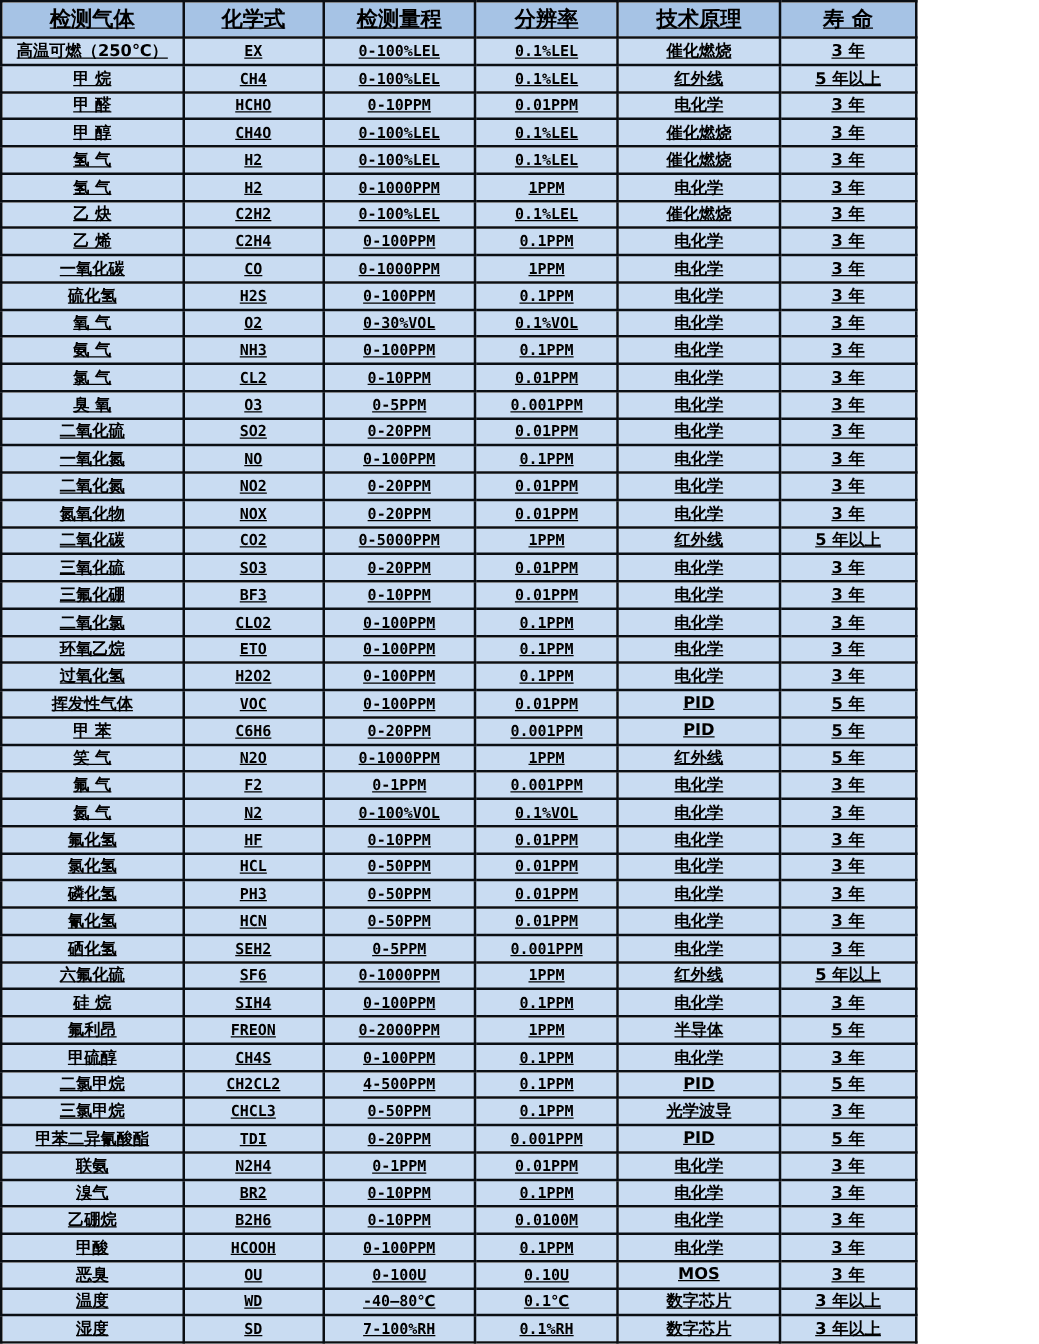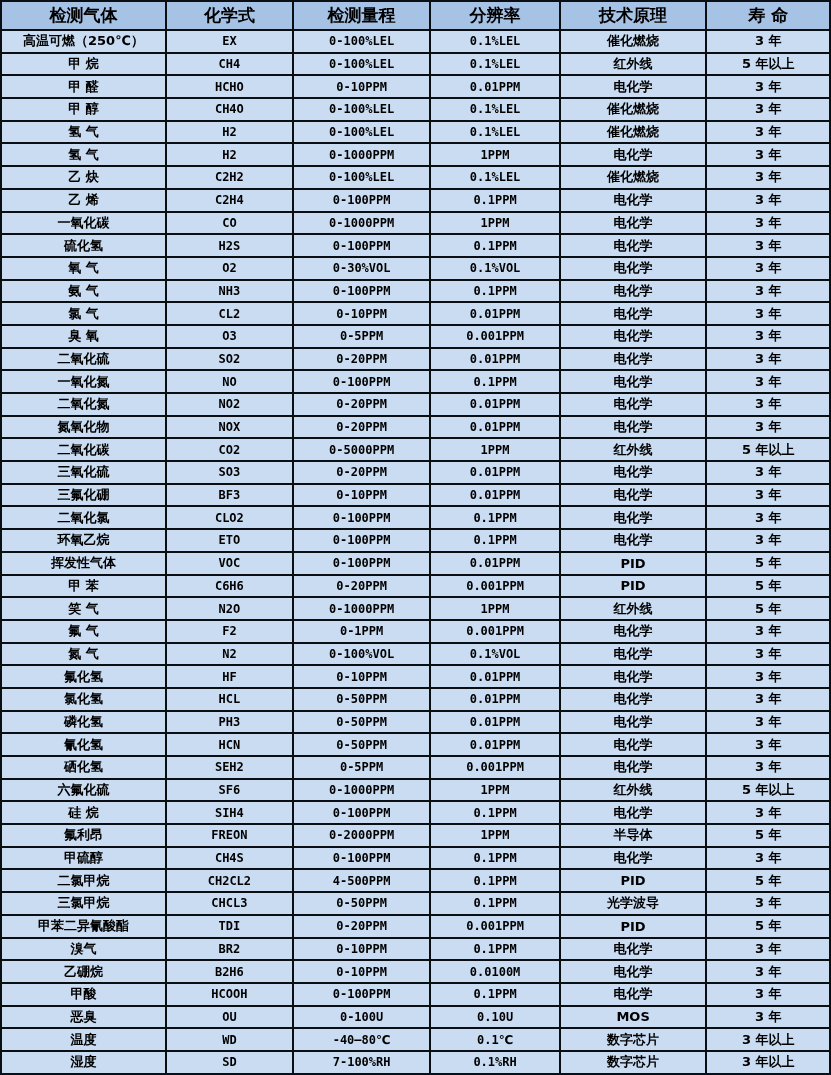--- a/index.html
+++ b/index.html
@@ -4,26 +4,27 @@
 <style>
   html, body {
     margin: 0;
     padding: 0;
     background: #ffffff;
     width: 831px;
     height: 1075px;
     overflow: hidden;
   }
   table.gas-table {
-    width: 831px;
+    width: 734px;
     height: 1075px;
     border-collapse: collapse;
     table-layout: fixed;
     font-family: "DejaVu Sans", sans-serif;
     color: #000000;
+    text-decoration: underline;
   }
   table.gas-table th,
   table.gas-table td {
     border: 2px solid #0b0f14;
     text-align: center;
     vertical-align: middle;
     padding: 0 2px;
     overflow: hidden;
     white-space: nowrap;
   }
@@ -253,20 +254,28 @@
       </tr>
       <tr>
         <td>环氧乙烷</td>
         <td>ETO</td>
         <td>0-100PPM</td>
         <td>0.1PPM</td>
         <td>电化学</td>
         <td>3 年</td>
       </tr>
       <tr>
+        <td>过氧化氢</td>
+        <td>H2O2</td>
+        <td>0-100PPM</td>
+        <td>0.1PPM</td>
+        <td>电化学</td>
+        <td>3 年</td>
+      </tr>
+      <tr>
         <td>挥发性气体</td>
         <td>VOC</td>
         <td>0-100PPM</td>
         <td>0.01PPM</td>
         <td>PID</td>
         <td>5 年</td>
       </tr>
       <tr>
         <td>甲 苯</td>
         <td>C6H6</td>
@@ -387,20 +396,28 @@
         <td>光学波导</td>
         <td>3 年</td>
       </tr>
       <tr>
         <td>甲苯二异氰酸酯</td>
         <td>TDI</td>
         <td>0-20PPM</td>
         <td>0.001PPM</td>
         <td>PID</td>
         <td>5 年</td>
+      </tr>
+      <tr>
+        <td>联氨</td>
+        <td>N2H4</td>
+        <td>0-1PPM</td>
+        <td>0.01PPM</td>
+        <td>电化学</td>
+        <td>3 年</td>
       </tr>
       <tr>
         <td>溴气</td>
         <td>BR2</td>
         <td>0-10PPM</td>
         <td>0.1PPM</td>
         <td>电化学</td>
         <td>3 年</td>
       </tr>
       <tr>

